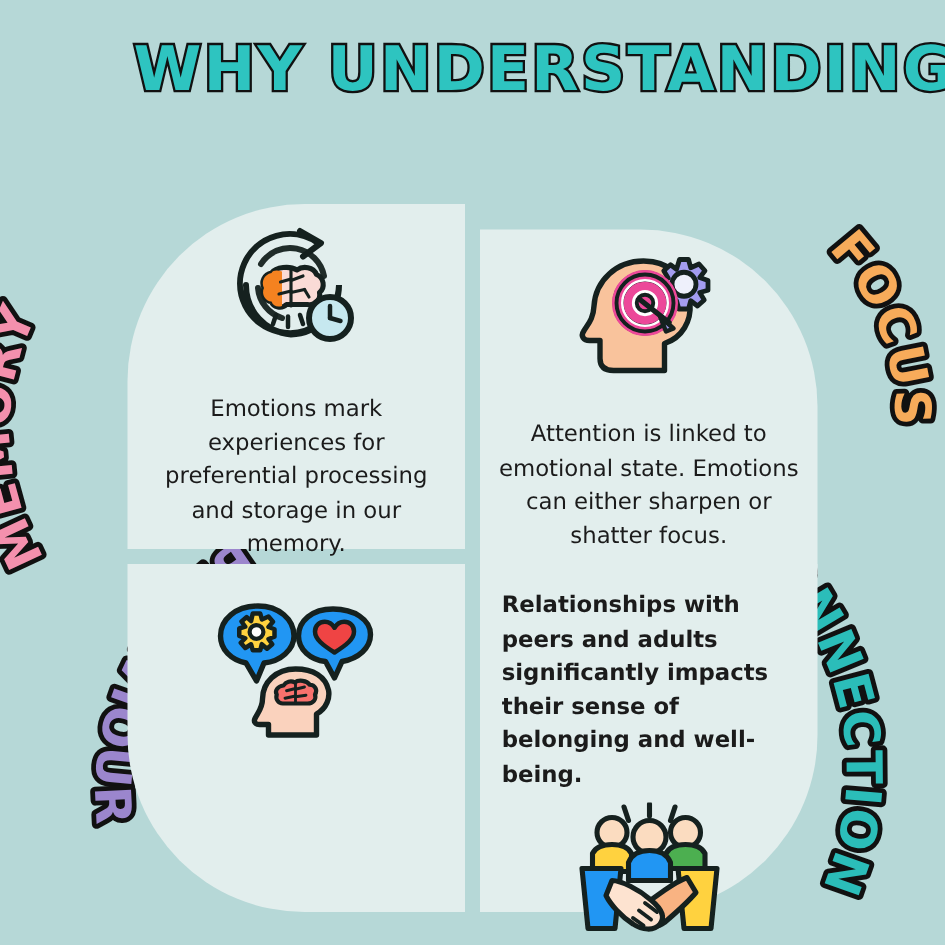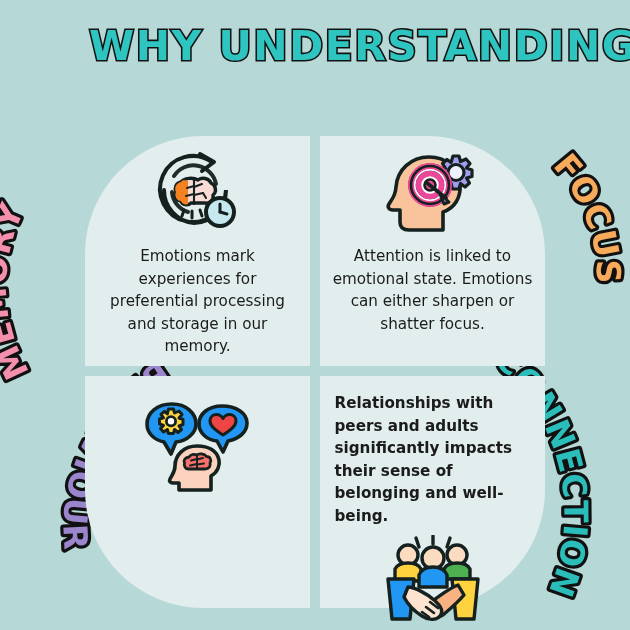--- a/index.html
+++ b/index.html
@@ -44,42 +44,42 @@
     position: absolute;
     background: #e2eeed;
     box-sizing: border-box;
     padding: 0;
   }
   .q-tl {
     left: 85px;  top: 136px;  width: 225px; height: 230px;
     border-top-left-radius: 118px;
   }
   .q-tr {
-    left: 320px; top: 136px;  width: 225px; height: 230px;
+    left: 320px; top: 153px;  width: 225px; height: 230px;
     border-top-right-radius: 118px;
     padding-left: 36px;
   }
   .q-bl {
     left: 85px;  top: 376px;  width: 225px; height: 232px;
     border-bottom-left-radius: 118px;
   }
   .q-br {
     left: 320px; top: 376px;  width: 225px; height: 232px;
     border-bottom-right-radius: 118px;
     font-weight: bold;
   }
 
   .quad-inner {
     position: absolute;
     left: 0; right: 0;
     display: flex;
     flex-direction: column;
     align-items: center;
   }
-  .q-tl .quad-inner, .q-tr .quad-inner { top: 14px; }
+  .q-tl .quad-inner, .q-tr .quad-inner { top: 14px; gap: 16px; }
   .q-bl .quad-inner, .q-br .quad-inner { top: 16px; }
 
   .quad-text {
     font-family: "DejaVu Sans", "Liberation Sans", sans-serif;
     font-size: 15.2px;
     line-height: 22.5px;
     color: #1b1b1b;
     text-align: center;
     width: 204px;
   }

